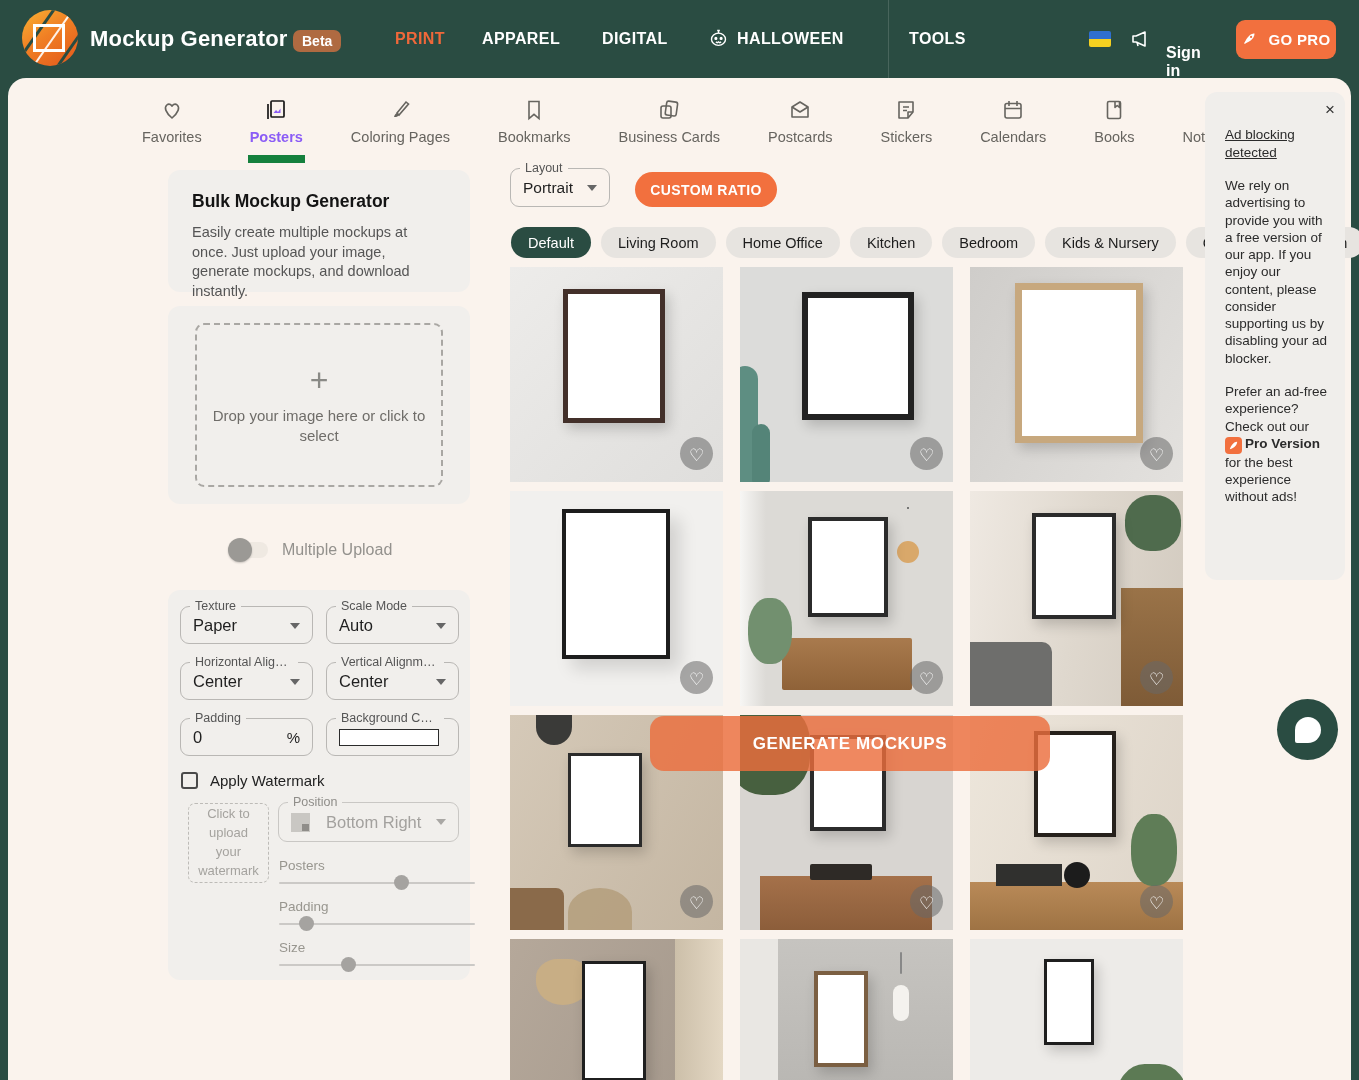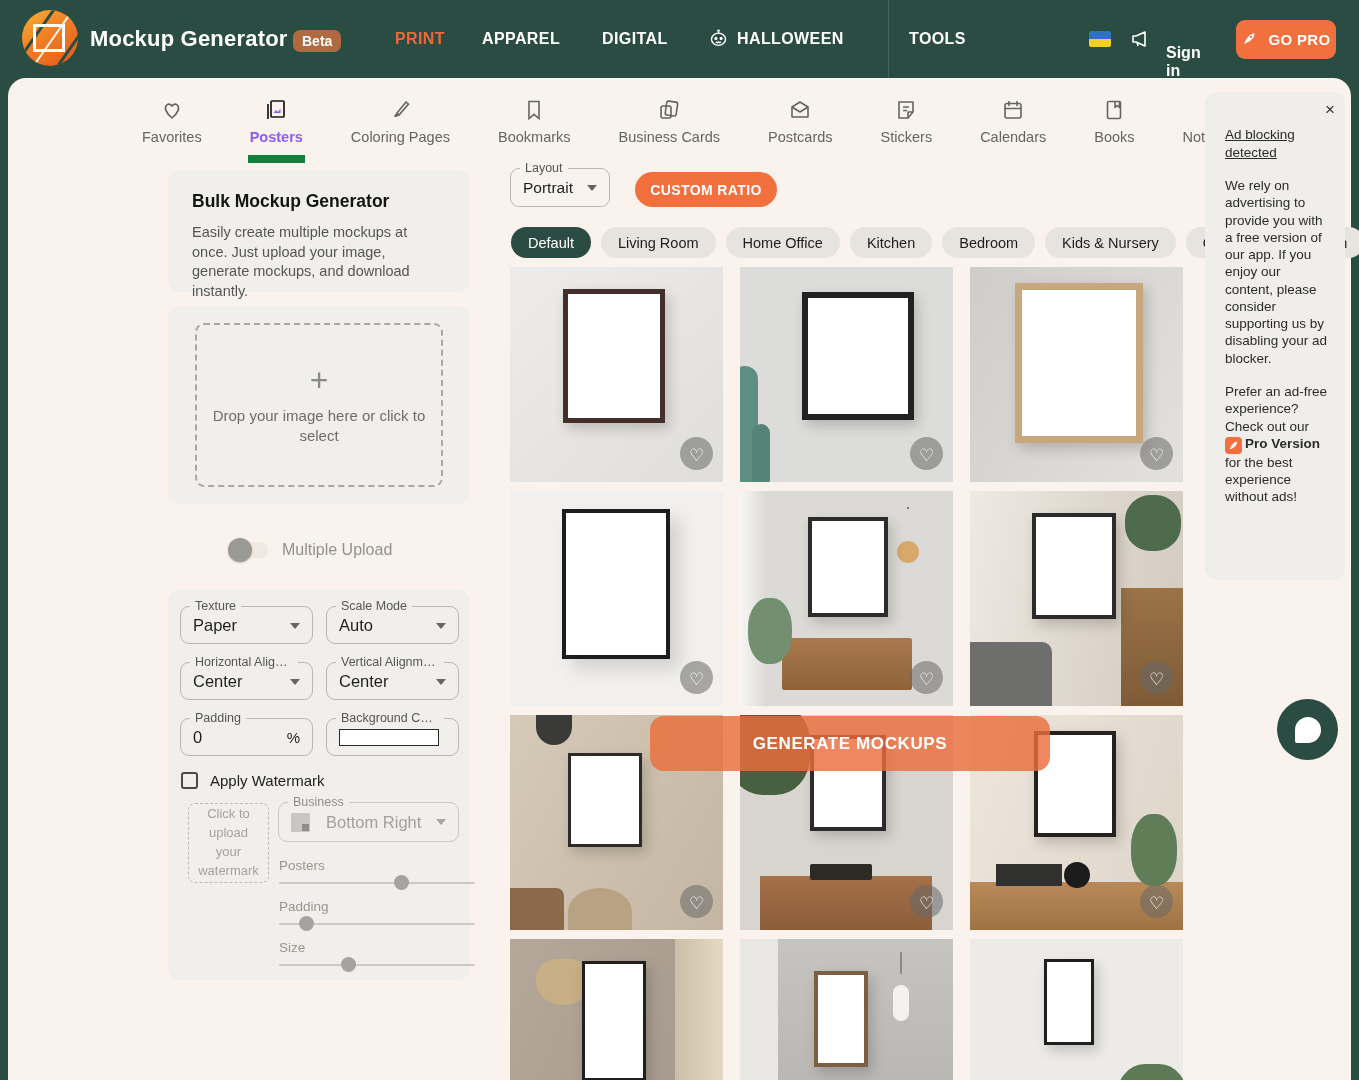--- a/index.html
+++ b/index.html
@@ -368,21 +368,21 @@
     </div>
 
     <div class="wm-check-row">
       <span class="checkbox"></span>
       <span class="wm-check-label">Apply Watermark</span>
     </div>
 
     <div class="wm-upload">Click to upload your watermark</div>
 
     <div class="fieldset fs-position">
-      <span class="legend on-card">Business</span>
+      <span class="legend on-card">Position</span>
       <span class="fs-value">
           <span class="pos-ic"></span>
           <span>Bottom Right</span>
         </span>
       <span class="caret"></span>
     </div>
 
     <div class="slider-group sg-opacity">
       <div class="slider-label">Posters</div>
       <div class="slider-track">

